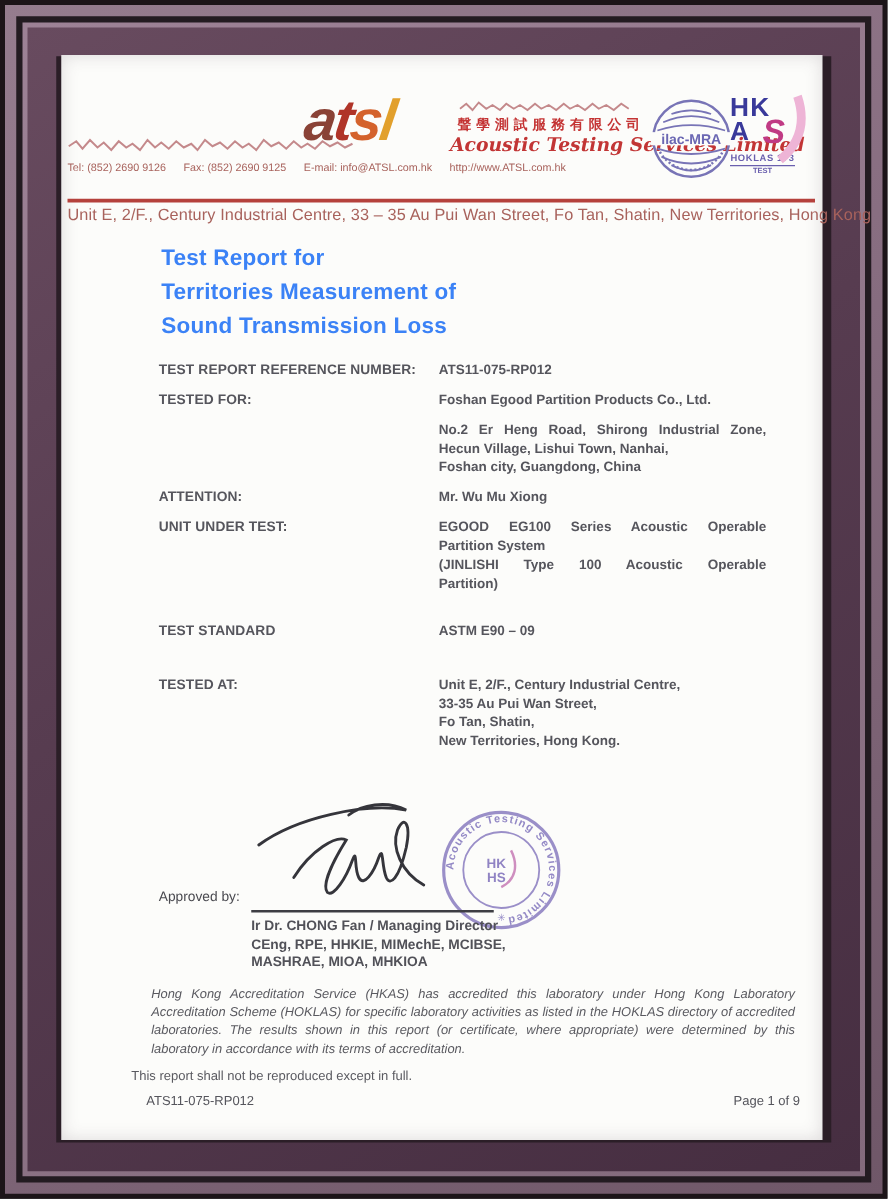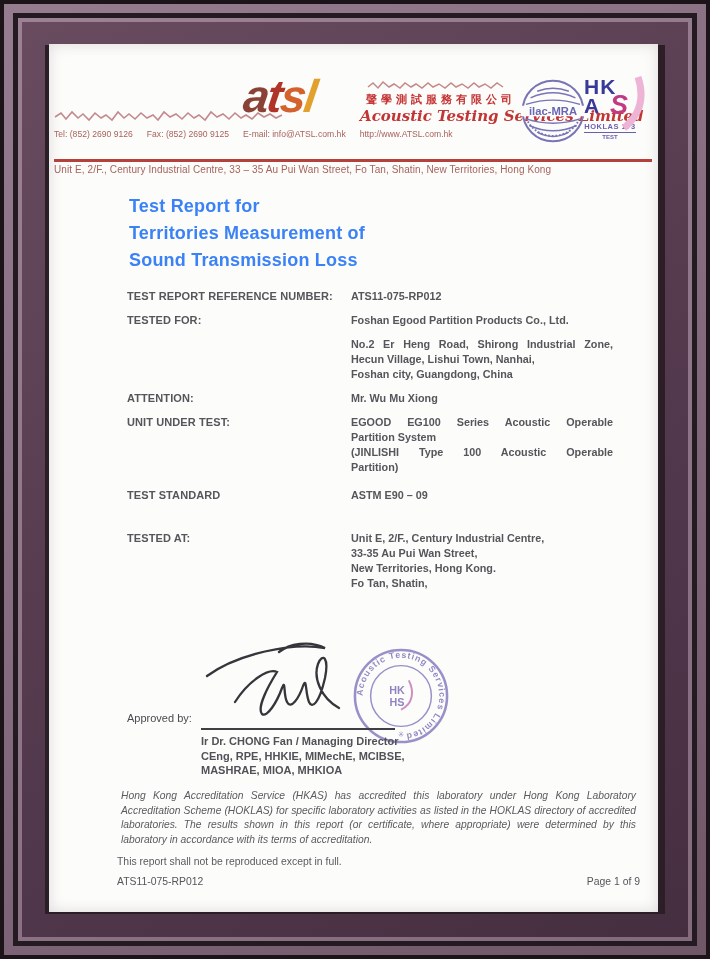--- a/index.html
+++ b/index.html
@@ -21,21 +21,21 @@
   
   .atsl { position:absolute; left:195px; top:26px; font-style:italic; font-weight:bold;
           font-size:46px; line-height:52px; transform:skewX(-8deg); letter-spacing:-2px; }
   .atsl .ch-a{color:#8a4236;} .atsl .ch-t{color:#b03428;} .atsl .ch-s{color:#d4622c;} .atsl .ch-l{color:#e2a02c;}
   .wave-left { position:absolute; left:5px; top:64px; }
   .wave-top  { position:absolute; left:318px; top:35px; }
   .zh-name { position:absolute; left:317px; top:48px; font-size:11px; font-weight:bold;
              color:#c43434; letter-spacing:4px; white-space:nowrap; }
   .en-name { position:absolute; left:311px; top:63px; font-family:"DejaVu Serif", serif;
              font-style:italic; font-weight:bold; font-size:15px; color:#c23535; white-space:nowrap; }
-  .addr1 { position:absolute; left:5px; top:87px; font-size:10px; color:#a8625c; letter-spacing:.1px; white-space:nowrap;margin-top:33px; }
+  .addr1 { position:absolute; left:5px; top:87px; font-size:13px; color:#a8625c; letter-spacing:.1px; white-space:nowrap;margin-top:33px; }
   .addr2 { position:absolute; left:5px; top:85px; display:flex; gap:14px; font-size:8.6px; color:#a8625c; white-space:nowrap; }
   .red-rule { position:absolute; left:5px; top:115px; width:598px; height:3px; background:#b5413c; }
 
   .ilac { position:absolute; left:471px; top:34px; width:66px; height:66px; }
   .hkas { position:absolute; left:535px; top:33px; width:62px; }
   .hkas-letters { position:relative; width:62px; height:42px; }
   .hkas-l1, .hkas-l2 { font-weight:900; font-size:21px; line-height:19px; color:#39399a; letter-spacing:1px; }
   .hkas-s { position:absolute; left:26px; top:13px; font-style:italic; font-weight:900;
             font-size:27px; color:#c03a84; }
   .hkas-ribbon { position:absolute; left:30px; top:-2px; }
@@ -49,35 +49,35 @@
 
   
   .details { position:absolute; left:78px; top:245px; width:492px; }
   .detail-row { display:flex; margin-bottom:9px; }
   .dlabel { flex:none; width:224px; font-size:11px; font-weight:bold; line-height:15px;
             color:#55555c; letter-spacing:.1px; }
   .dvalue { width:262px; font-size:10.8px; font-weight:bold; line-height:15px; color:#55555c; }
   .vline { white-space:nowrap; }
   .row-3 .vline-0, .row-5 .vline-0, .row-5 .vline-2 {
       white-space:normal; text-align:justify; text-align-last:justify; }
-  .row-5 { margin-bottom:13px; }
+  .row-5 { margin-bottom:23px; }
   .row-6 { margin-bottom:28px; }
 
   
   .sig-svg   { position:absolute; left:148px; top:592px; }
   .stamp-svg { position:absolute; left:303px; top:603px; opacity:.85; }
   .approved  { position:absolute; left:78px; top:668px; font-size:11px; color:#4a4a50; }
   .sig-line  { position:absolute; left:152px; top:684px; width:194px; height:2px; background:#3e3e44; }
   .sig-name  { position:absolute; left:152px; top:690px; font-size:11px; font-weight:bold;
                line-height:14.5px; color:#515158; }
 
   
   .accred { position:absolute; left:72px; top:745px; width:515px; font-size:10.3px;
             line-height:14.5px; color:#5a5a60; text-align:justify;font-style:italic; }
-  .note   { position:absolute; left:68px; top:812px; font-size:10.4px; color:#5a5a60; }
+  .note   { position:absolute; left:56px; top:812px; font-size:10.4px; color:#5a5a60; }
   .pagefoot { position:absolute; left:68px; right:18px; top:832px; display:flex;
               justify-content:space-between; font-size:10.4px; color:#55555c; }
 </style>
 </head>
 <body>
 
 <div class="f1"></div>
 <div class="f2"></div>
 <div class="f3"></div>
 <div class="f4"></div>
@@ -175,22 +175,22 @@
         <div class="dlabel">TEST STANDARD</div>
         <div class="dvalue">
           <div class="vline vline-0">ASTM E90 – 09</div>
         </div>
       </div>
       <div class="detail-row row-7">
         <div class="dlabel">TESTED AT:</div>
         <div class="dvalue">
           <div class="vline vline-0">Unit E, 2/F., Century Industrial Centre,</div>
           <div class="vline vline-1">33-35 Au Pui Wan Street,</div>
+          <div class="vline vline-2">Fo Tan, Shatin,</div>
           <div class="vline vline-3">New Territories, Hong Kong.</div>
-          <div class="vline vline-2">Fo Tan, Shatin,</div>
         </div>
       </div>
     </div>
 
   <svg class="sig-svg" width="200" height="92" viewBox="0 0 200 92">
     <g stroke="#35353b" stroke-width="2.3" fill="none" stroke-linecap="round">
       <path d="M10,40 C40,18 95,6 128,12 C112,4 92,8 82,16"></path>
       <path d="M38,66 C52,44 72,32 80,36 C70,52 60,72 65,78 C70,82 80,66 85,52 C89,42 86,58 90,66 C94,74 102,62 106,50 C110,40 108,56 112,66 C115,73 122,68 128,42 C132,22 126,16 121,28 C116,42 124,62 142,72"></path>
     </g>
   </svg>

